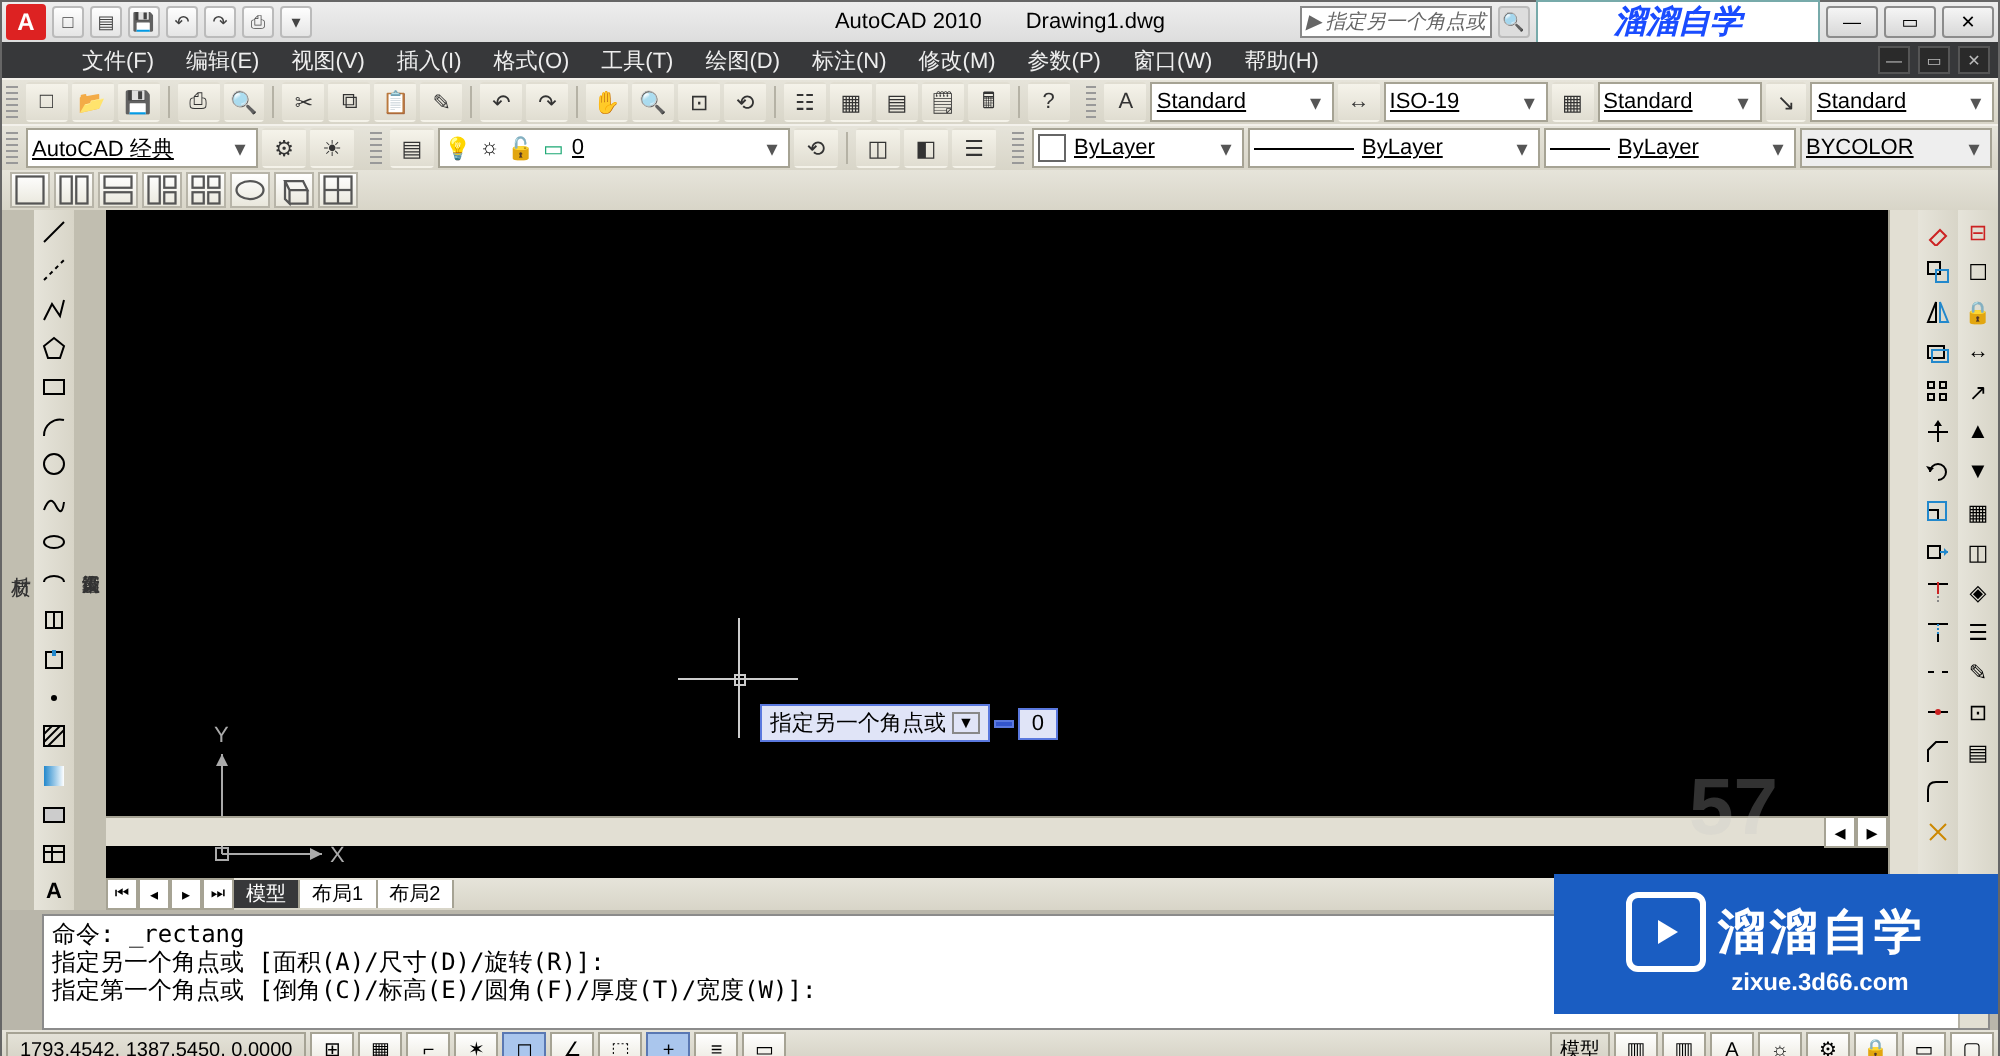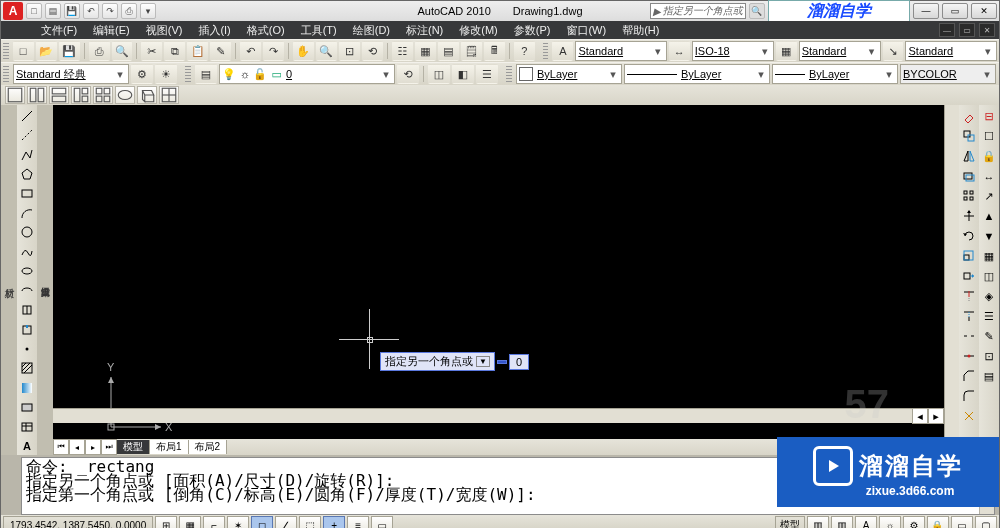--- a/index.html
+++ b/index.html
@@ -368,21 +368,21 @@
     border-left: 1px solid #a6a394;
   }
 
   
   .cmdwin {
     height: 52px;
     background: #fff;
     border: 1px solid #8b8b8b;
     margin: 2px 4px 0 20px;
     font-family: "SimSun", monospace;
-    font-size: 16px;
+    font-size: 12px;
     padding: 2px 4px;
     position: relative;
     line-height: 14px;
     overflow:hidden;
   }
   .cmdwin .scroll {
     position: absolute;
     right: 0; top:0; bottom:0;
     width: 14px;
     background:#e2dfd3;
@@ -551,39 +551,39 @@
     <div class="tb-btn">?</div>
 
     <div class="grip" style="margin-left:6px;"></div>
     <div class="tb-btn">A</div>
     <div class="tb-drop" style="width:90px;">
       <span class="dd-txt">Standard</span>
       <span class="arrow">▾</span>
     </div>
     <div class="tb-btn">↔</div>
     <div class="tb-drop" style="width:80px;">
-      <span class="dd-txt">ISO-18</span>
+      <span class="dd-txt">ISO-19</span>
       <span class="arrow">▾</span>
     </div>
     <div class="tb-btn">▦</div>
     <div class="tb-drop" style="width:80px;">
       <span class="dd-txt">Standard</span>
       <span class="arrow">▾</span>
     </div>
     <div class="tb-btn">↘</div>
     <div class="tb-drop" style="width:90px;">
       <span class="dd-txt">Standard</span>
       <span class="arrow">▾</span>
     </div>
   </div>
 
   <div class="toolbar">
     <div class="grip"></div>
     <div class="tb-drop" style="width:110px;">
-      <span class="dd-txt">Standard 经典</span>
+      <span class="dd-txt">AutoCAD 经典</span>
       <span class="arrow">▾</span>
     </div>
     <div class="tb-btn">⚙</div>
     <div class="tb-btn">☀</div>
 
     <div class="grip" style="margin-left:6px;"></div>
     <div class="tb-btn">▤</div>
     <div class="tb-drop" style="width:170px;">
       <span>💡</span>
       <span>☼</span>

